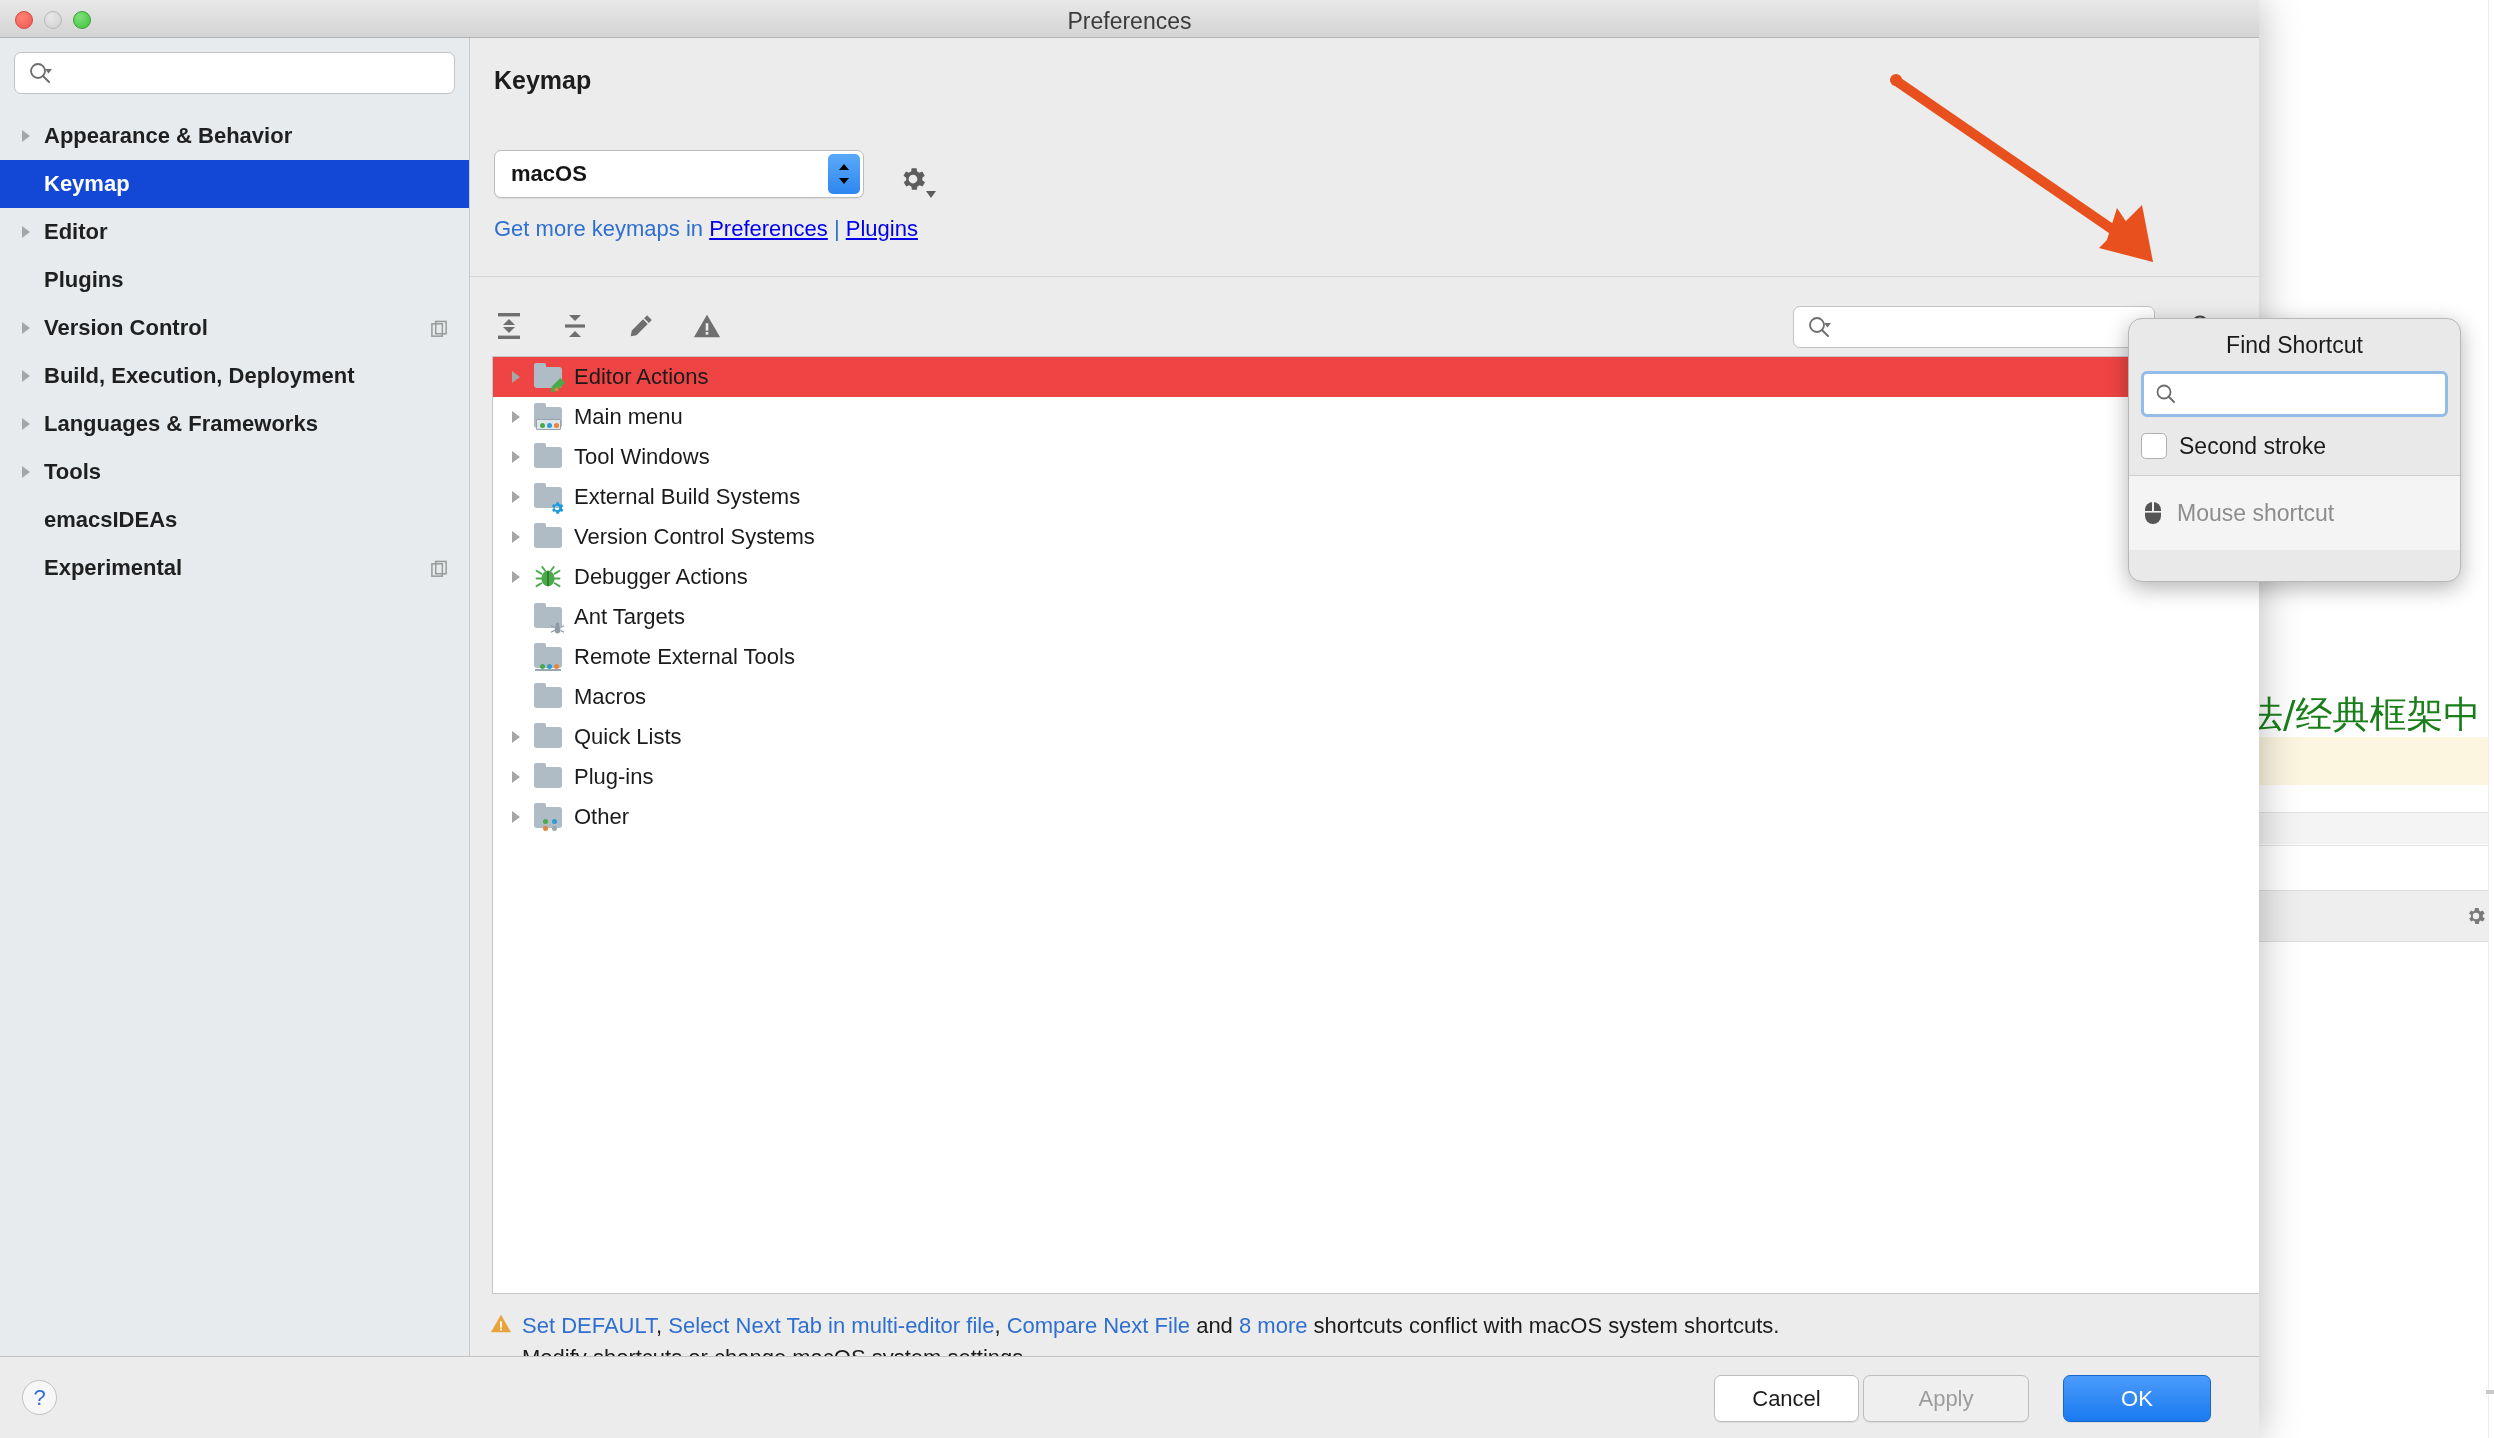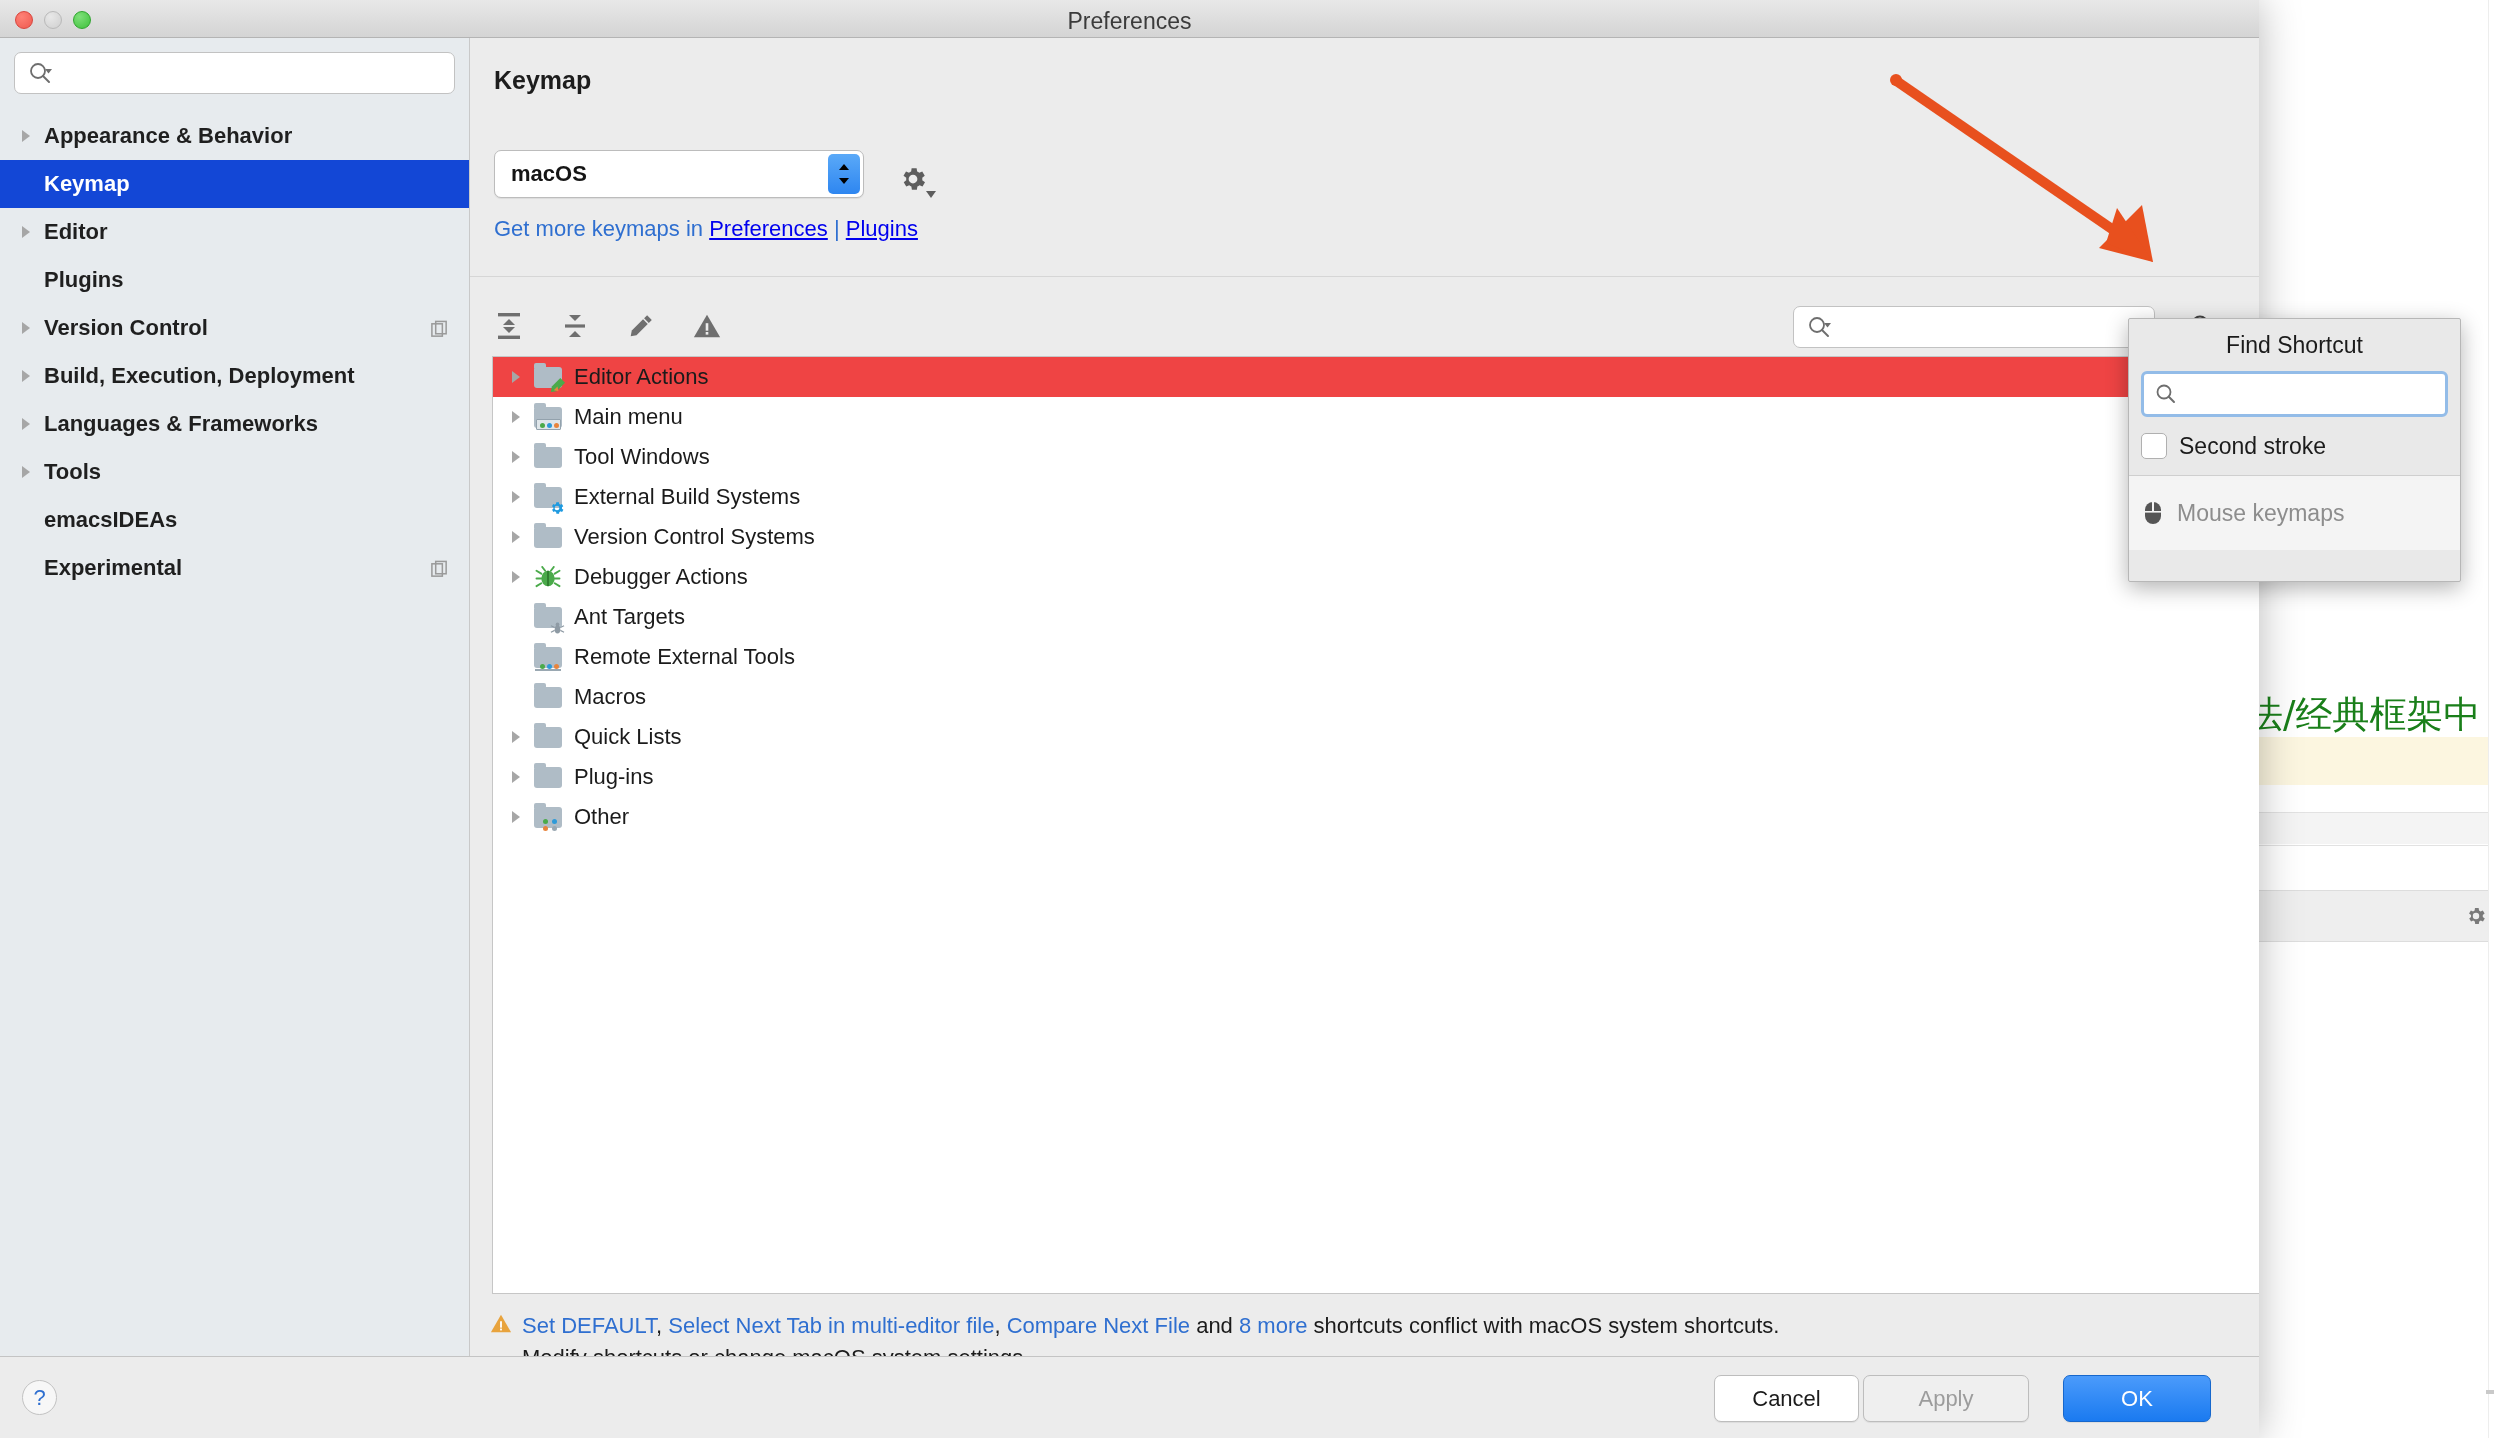--- a/index.html
+++ b/index.html
@@ -293,21 +293,21 @@
                 background: linear-gradient(to bottom, #4b9bfb, #1a7af0);
                 border-color: #1667cc; color: #ffffff; }
 
   
   #find-popup {
     position: absolute;
     left: 2128px; top: 318px;
     width: 333px; height: 264px;
     background: #e9e9e9;
     border: 1px solid #b7b7b7;
-    border-radius: 2px;
+    border-radius: 14px;
     box-shadow: 0 6px 22px rgba(0,0,0,0.30);
     z-index: 50;
   }
   #find-popup .fp-title {
     height: 52px; display: flex; align-items: center; justify-content: center;
     font-size: 23px; color: #1b1b1b;
   }
   #find-popup .fp-field {
     margin: 0 12px;
     height: 46px;
@@ -762,21 +762,21 @@
   </div>
   <div class="fp-sep"></div>
   <div class="fp-mouse">
     <span class="micon">
       <svg viewBox="0 0 20 26" width="20" height="26">
         <rect x="2" y="2" width="16" height="22" rx="8" fill="currentColor"></rect>
         <rect x="9" y="2" width="2" height="10" fill="#f4f4f4"></rect>
         <rect x="2" y="11" width="16" height="1.6" fill="#f4f4f4"></rect>
       </svg>
     </span>
-    <span>Mouse keymaps</span>
+    <span>Mouse shortcut</span>
   </div>
 </div>
 
 <div id="arrow-annotation">
   <svg viewBox="0 0 340 280" width="340" height="280">
     <path d="M28 26 L258 184 L252 192 L22 34 Z" fill="#E8501E"></path>
     <circle cx="26" cy="30" r="6" fill="#E8501E"></circle>
     <path d="M272 155 L283 212 L229 198 Z" fill="#E8501E"></path>
     <path d="M236 193 L283 212 L247 158 Z" fill="#E8501E"></path>
   </svg>

